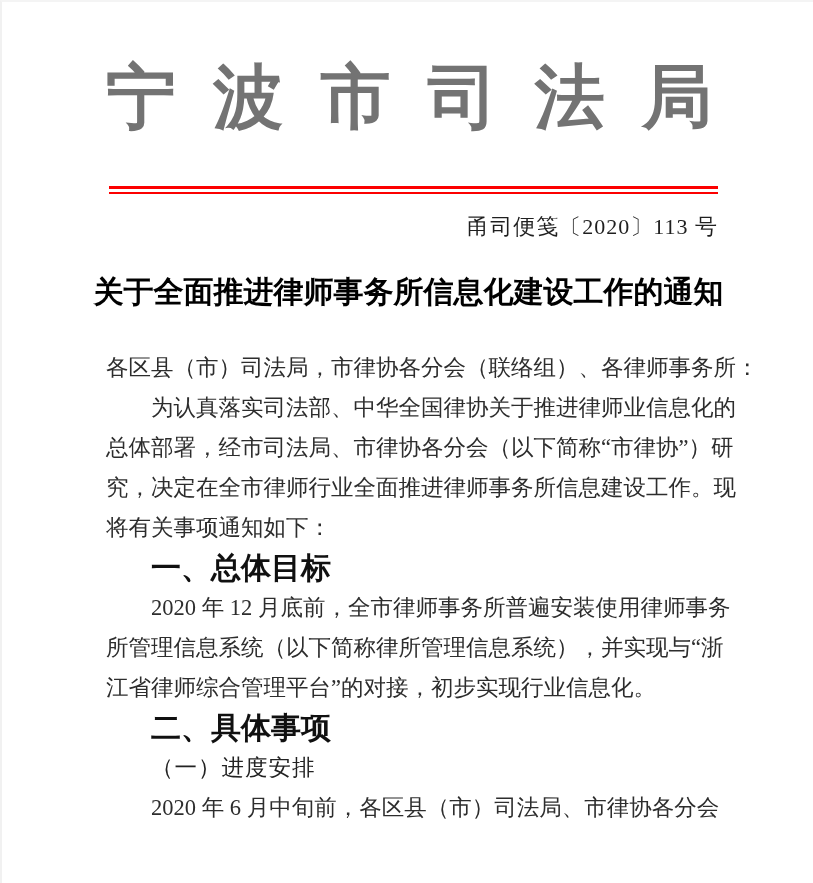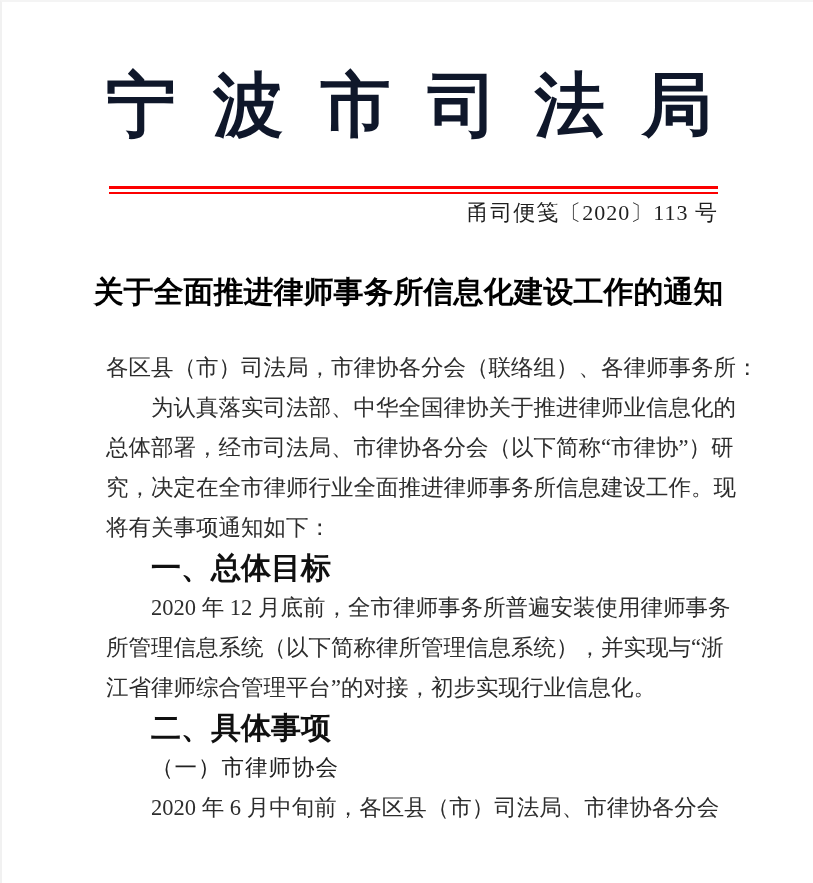--- a/index.html
+++ b/index.html
@@ -10,48 +10,48 @@
     background: #ffffff;
     overflow: hidden;
     border-left: 2px solid #f1f1f1;
     border-top: 2px solid #f4f4f4;
     box-sizing: border-box;
     font-family: "Liberation Serif", serif;
   }
   
   .agency {
     position: absolute;
-    top: 64px;
+    top: 56px;
     left: 104px;
     width: 606px;
     font-size: 70px;
     line-height: 80px;
     font-weight: 700;
-    color: #0f172a;
+    color: #737373;
     text-align: justify;
     text-align-last: justify;
     font-family: "Liberation Serif", serif;
     white-space: nowrap;
     letter-spacing: 0;
   }
   
   .rule {
     position: absolute;
     top: 184px;
     left: 107px;
     width: 609px;
     height: 8px;
     box-sizing: border-box;
     border-top: 3px solid #fc0000;
     border-bottom: 2px solid #fc0000;
   }
   
   .doc-number {
     position: absolute;
-    top: 196px;
+    top: 210px;
     left: 0;
     width: 716px;
     text-align: right;
     font-size: 22px;
     line-height: 30px;
     color: #1f1f1f;
     letter-spacing: 1px;
     font-family: "Liberation Serif", serif;
     white-space: nowrap;
   }
@@ -114,17 +114,17 @@
       <div class="line plain">各区县（市）司法局，市律协各分会（联络组）、各律师事务所：</div>
       <div class="line plain indent">为认真落实司法部、中华全国律协关于推进律师业信息化的</div>
       <div class="line plain">总体部署，经市司法局、市律协各分会（以下简称“市律协”）研</div>
       <div class="line plain">究，决定在全市律师行业全面推进律师事务所信息建设工作。现</div>
       <div class="line plain">将有关事项通知如下：</div>
       <div class="line heading indent">一、总体目标</div>
       <div class="line plain indent">2020 年 12 月底前，全市律师事务所普遍安装使用律师事务</div>
       <div class="line plain">所管理信息系统（以下简称律所管理信息系统），并实现与“浙</div>
       <div class="line plain">江省律师综合管理平台”的对接，初步实现行业信息化。</div>
       <div class="line heading indent">二、具体事项</div>
-      <div class="line subheading indent">（一）市律师协会</div>
+      <div class="line subheading indent">（一）进度安排</div>
       <div class="line plain indent">2020 年 6 月中旬前，各区县（市）司法局、市律协各分会</div>
     </div>
 
 </div>
 
 </body></html>

